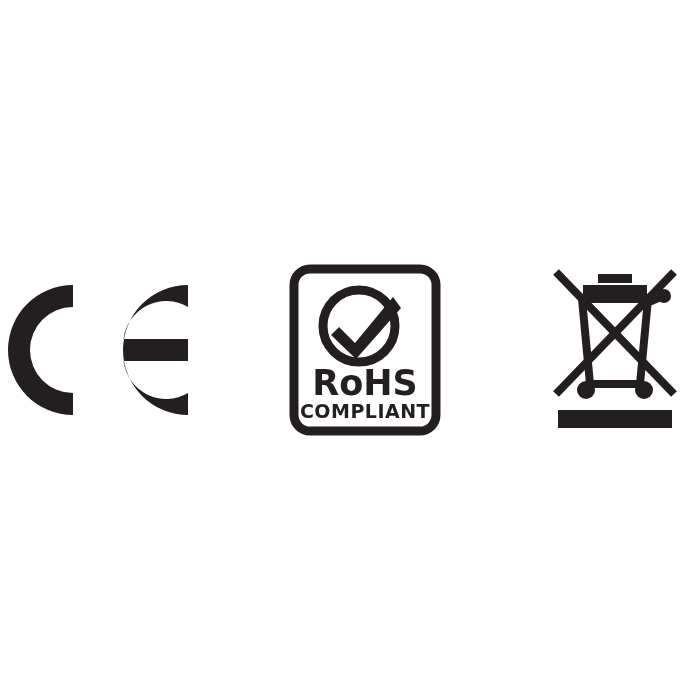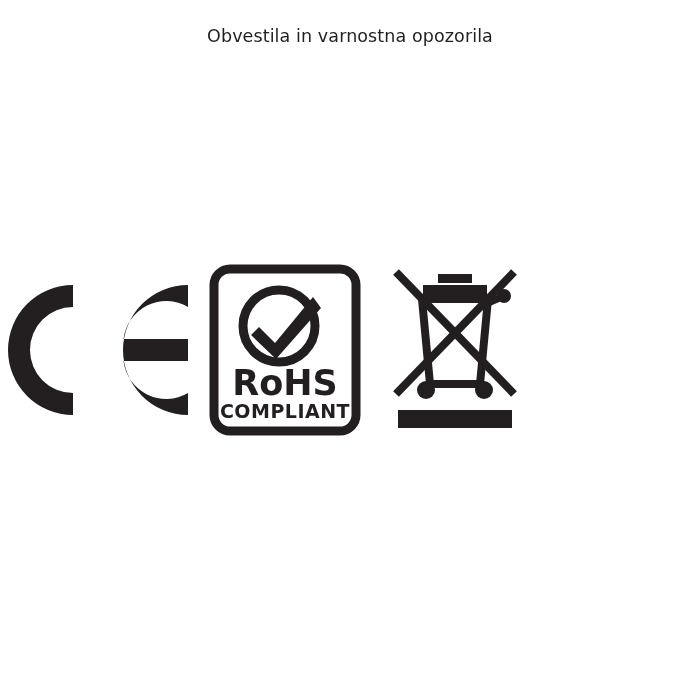--- a/index.html
+++ b/index.html
@@ -34,39 +34,38 @@
   }
   .symbol-row {
     position: absolute;
     top: 255px;
     left: 0;
     width: 700px;
     height: 190px;
     display: flex;
     flex-direction: row;
     align-items: center;
-    justify-content: flex-start;
+    justify-content: space-between;
     gap: 0px;
   }
   .symbol {
     display: flex;
     align-items: center;
     justify-content: center;
   }
   .sym-ce { width: 200px; height: 190px; }
   .sym-rohs { width: 170px; height: 190px; }
   .sym-weee { width: 170px; height: 190px; }
   svg { display: block; }
 </style>
 </head>
 <body>
 
 <div class="page">
 
-  <div class="page-title">Obvestila in varnostna opozorila</div>
 
   <div class="symbol-row">
 
     <div class="symbol sym-ce">
       <span>
         <svg width="190" height="150" viewBox="0 0 190 150" aria-hidden="true">
 
           <path d="M68 10
                    A 65 65 0 1 0 68 140
                    L 68 118

